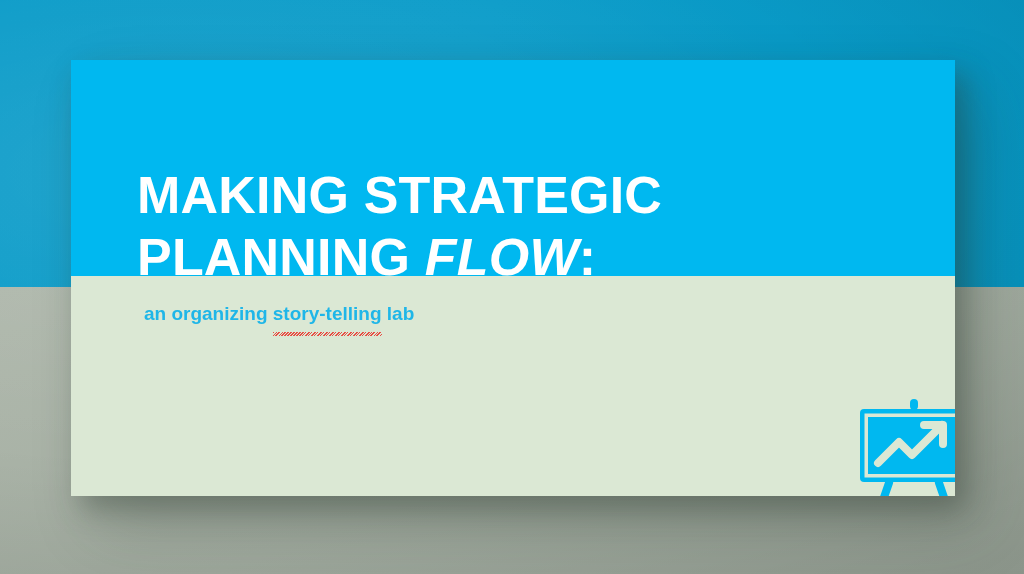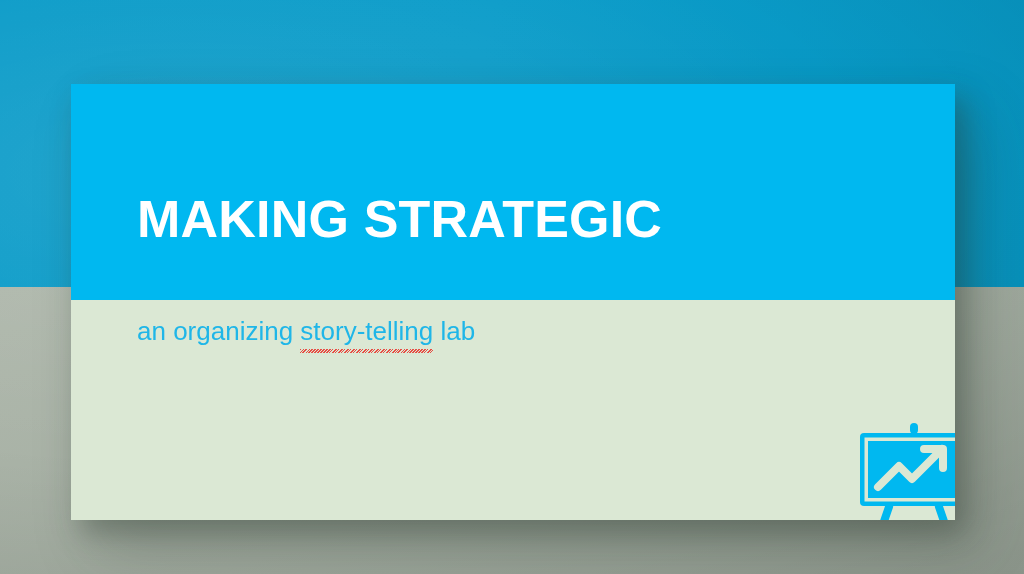--- a/index.html
+++ b/index.html
@@ -45,21 +45,21 @@
     width: 1024px;
     height: 574px;
     background: radial-gradient(120% 90% at 18% 30%, rgba(255,255,255,0.10) 0%, rgba(255,255,255,0.0) 55%, rgba(0,0,0,0.10) 100%);
     pointer-events: none;
   }
 
   
   #card {
     position: absolute;
     left: 71px;
-    top: 84px;
+    top: 60px;
     width: 884px;
     height: 436px;
     box-shadow:
        10px 14px 26px rgba(40,55,45,0.34),
        26px 30px 60px rgba(40,55,45,0.22);
     overflow: hidden;
   }
   .card-top {
     position: absolute;
     left: 0; top: 0;
@@ -99,25 +99,25 @@
     font-weight: bold;
   }
 
   
   .subtitle {
     position: absolute;
     left: 66px;
     top: 228px;
     color: #1fb6e8;
     font-family: "Liberation Sans", sans-serif;
-    font-weight: normal;
-    font-size: 26px;
+    font-weight: bold;
+    font-size: 19px;
     line-height: 38px;
     white-space: nowrap;
-    margin: 0;
+    margin: 7px;
   }
   .subtitle .line { display: block; }
   .spellerror {
     position: relative;
     display: inline-block;
   }
   .spellerror::after {
     content: "";
     position: absolute;
     left: 0;
@@ -148,20 +148,21 @@
   <div class="bg-top"></div>
   <div class="bg-bottom"></div>
   <div class="bg-light"></div>
 
   <div id="card">
     <div class="card-top"></div>
     <div class="card-bottom"></div>
 
     <h1 class="headline">
       <span class="line">MAKING STRATEGIC</span>
+      <span class="line"><span>PLANNING </span><span class="flow">FLOW</span><span class="colon">:</span></span>
     </h1>
 
     <h2 class="subtitle">
       <span class="line"><span>an organizing </span><span class="spellerror">story-telling</span><span> lab</span></span>
     </h2>
 
     <div id="chart-icon">
       <svg width="120" height="120" viewBox="0 0 120 120" xmlns="http://www.w3.org/2000/svg">
 
         <rect x="56" y="9" width="8" height="11" rx="4" fill="#00b8f0"></rect>

